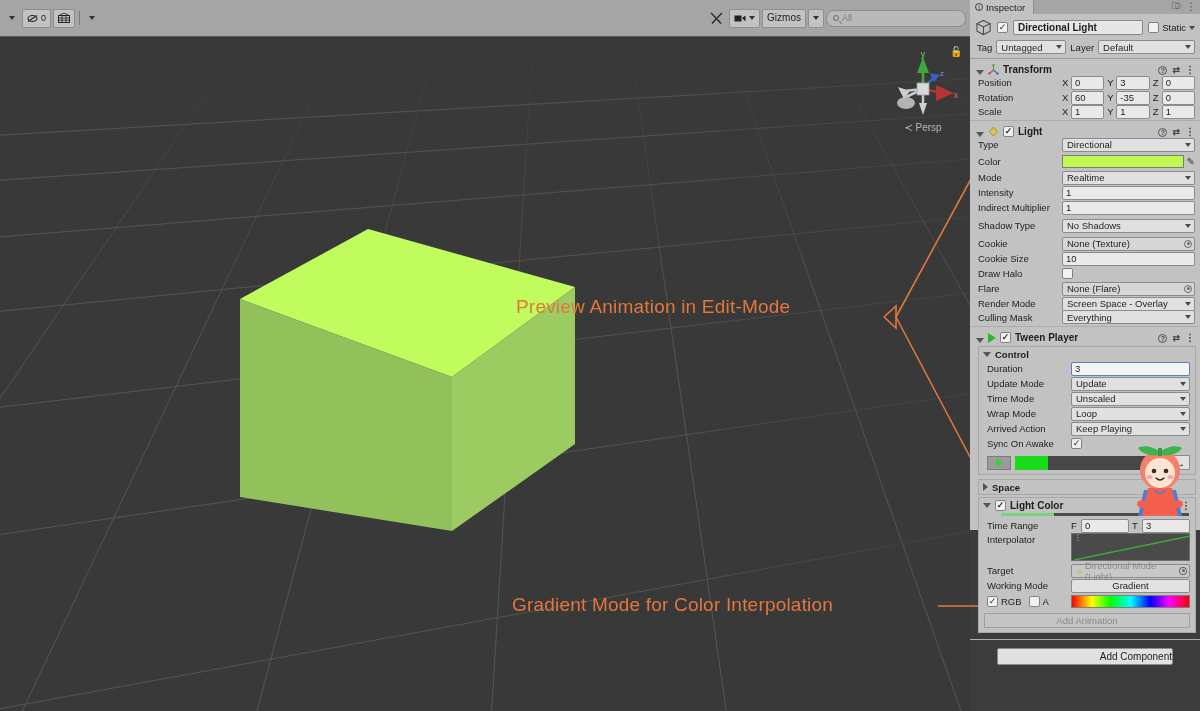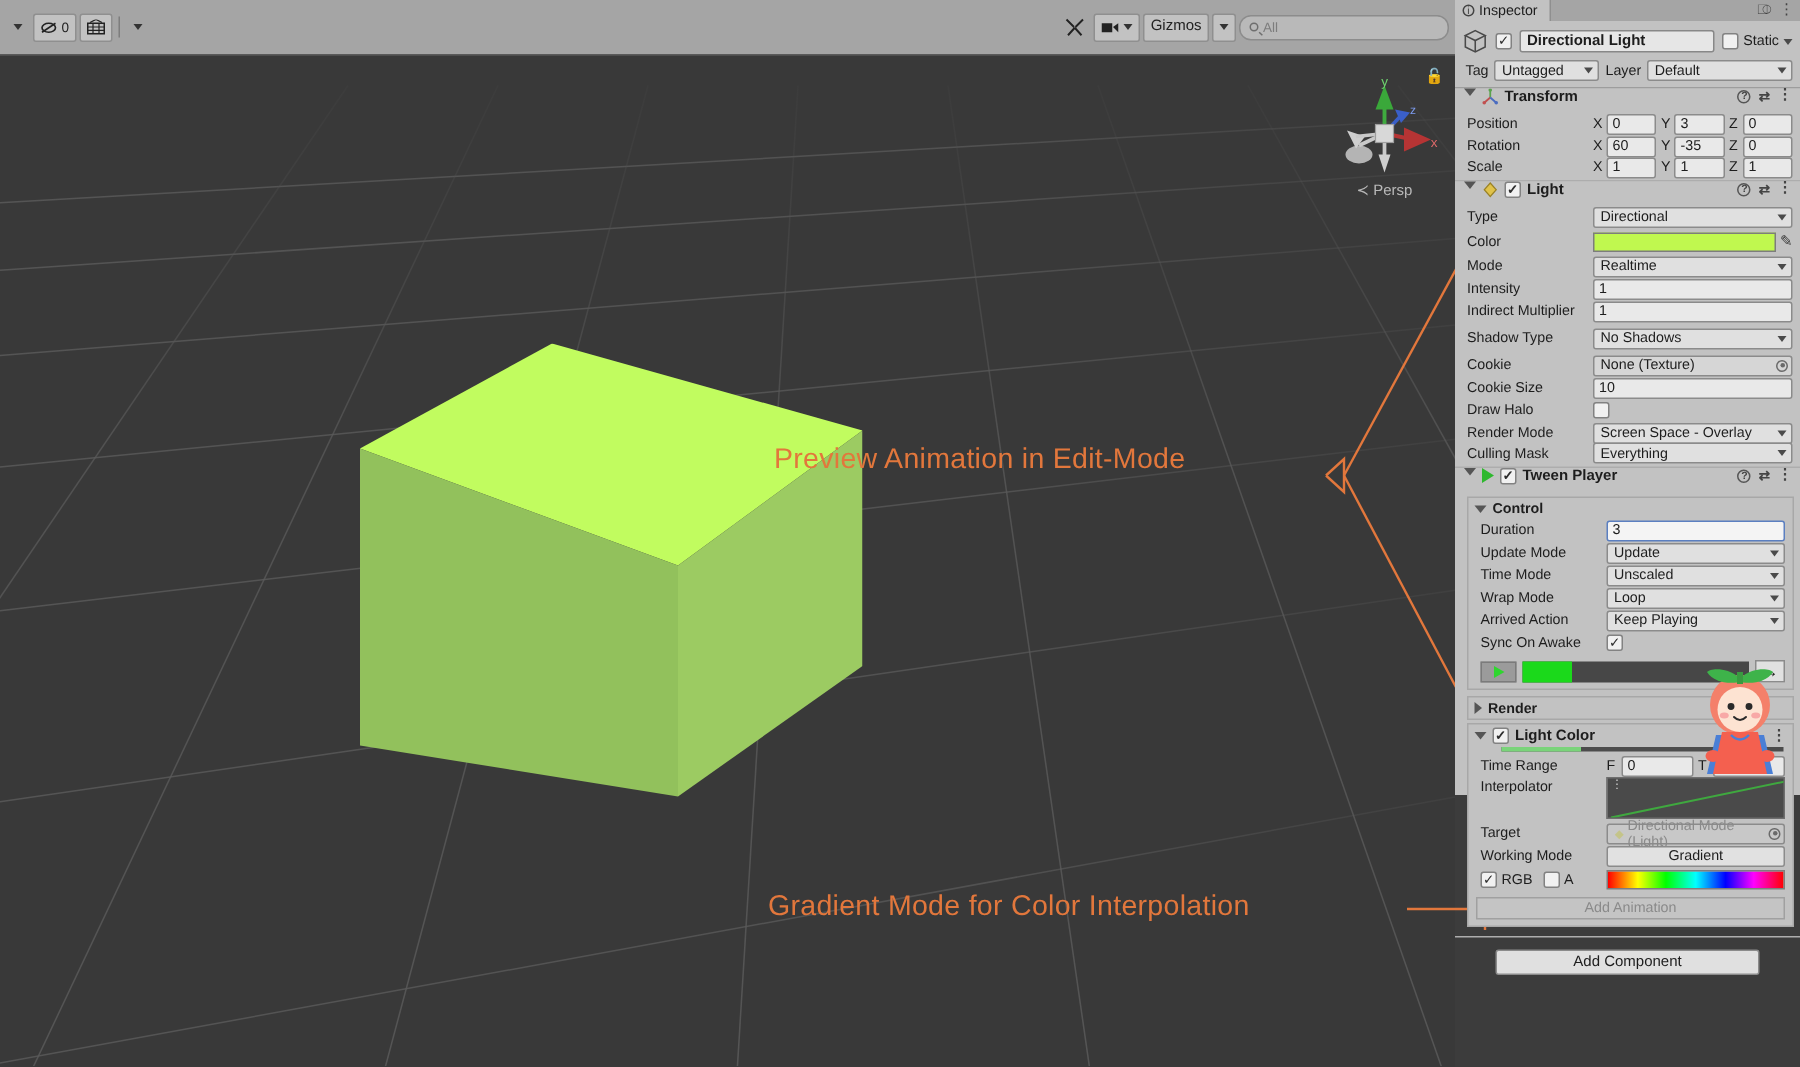--- a/index.html
+++ b/index.html
@@ -134,21 +134,21 @@
   .dropdown {
     height: 14px; background: #e0e0e0; border: 1px solid #8b8b8b; border-radius: 2px;
     display: flex; align-items: center; justify-content: space-between;
     padding: 0 3px 0 4px; font-size: 9.5px; color: #1d1d1d;
   }
   .dropdown .caret2 { width:0;height:0;border-left:3px solid transparent;border-right:3px solid transparent;border-top:4px solid #4a4a4a; }
 
   
   .comp { border-bottom: 1px solid #adadad; }
   .comp-hdr {
-    height: 16px; background: #c2c2c2; display: flex; align-items: flex-start;
+    height: 16px; background: #c2c2c2; display: flex; align-items: flex-end;
     gap: 4px; padding: 0 5px 0 6px; font-weight: bold; font-size: 10px;
   }
   .foldout { width: 0;height:0;border-left:4px solid transparent;border-right:4px solid transparent;border-top:5px solid #555; flex: none;}
   .foldout.closed { border-left:5px solid #555;border-top:4px solid transparent;border-bottom:4px solid transparent;border-right:none;width:0;height:0;}
   .comp-hdr-right { margin-left: auto; display: flex; gap: 5px; align-items: center; color:#444; font-size:9px;}
   .help-i { width:9px;height:9px;border:1px solid #555;border-radius:50%;display:flex;align-items:center;justify-content:center;font-size:7px;line-height:7px;}
   .kebab { font-size: 10px; line-height: 8px; color:#444; }
 
   .row {
     display: flex; align-items: center; height: 15px; padding: 0 5px 0 8px;
@@ -205,21 +205,21 @@
     background: linear-gradient(90deg,#ff0000 0%,#ffff00 17%,#00ff00 33%,#00ffff 50%,#0000ff 67%,#ff00ff 83%,#ff0000 100%);
   }
   .btn-wide {
     height: 15px; background: #c4c4c4; border: 1px solid #a0a0a0;
     display: flex; align-items: center; justify-content: center;
     font-size: 9.5px; color: #8a8a8a;
   }
   #add-component {
     margin: 8px auto 0 auto; width: 176px; height: 17px;
     background: #e0e0e0; border: 1px solid #8b8b8b; border-radius: 2px;
-    display:flex;align-items:center;justify-content:center; font-size:10px;color:#1d1d1d;
+    display:flex;align-items:center;justify-content:flex-end; font-size:10px;color:#1d1d1d;
   }
   .dim { color: #8a8a8a; }
   #mascot { position: absolute; right: 6px; bottom: 12px; width: 64px; height: 88px; }
 </style>
 </head>
 <body>
 
 <div id="root">
 
   <div id="scene-view">
@@ -581,20 +581,29 @@
             </span>
           </span>
       </div>
       <div class="row">
         <span class="rl">Draw Halo</span>
         <span class="rf">
             <span class="chk off">✓</span>
           </span>
       </div>
       <div class="row">
+        <span class="rl">Flare</span>
+        <span class="rf">
+            <span class="objfield">
+              <span>None (Flare)</span>
+              <span class="obj-circ"></span>
+            </span>
+          </span>
+      </div>
+      <div class="row">
         <span class="rl">Render Mode</span>
         <span class="rf">
             <span class="dropdown" style="flex:1">
               <span>Screen Space - Overlay</span>
               <span class="caret2"></span>
             </span>
           </span>
       </div>
       <div class="row" style="padding-bottom:3px">
         <span class="rl">Culling Mask</span>
@@ -685,21 +694,21 @@
             </div>
           <div id="tl-next">
               <span>→</span>
             </div>
         </div>
       </div>
 
       <div class="sub-box" style="margin-top:4px">
         <div class="sub-hdr">
           <span class="foldout closed"></span>
-          <span>Render</span>
+          <span>Space</span>
         </div>
       </div>
 
       <div id="lightcolor-box">
         <div id="lc-hdr">
           <span class="foldout"></span>
           <span class="chk">✓</span>
           <span>Light Color</span>
           <span class="kebab" style="margin-left:auto">⋮</span>
         </div>

